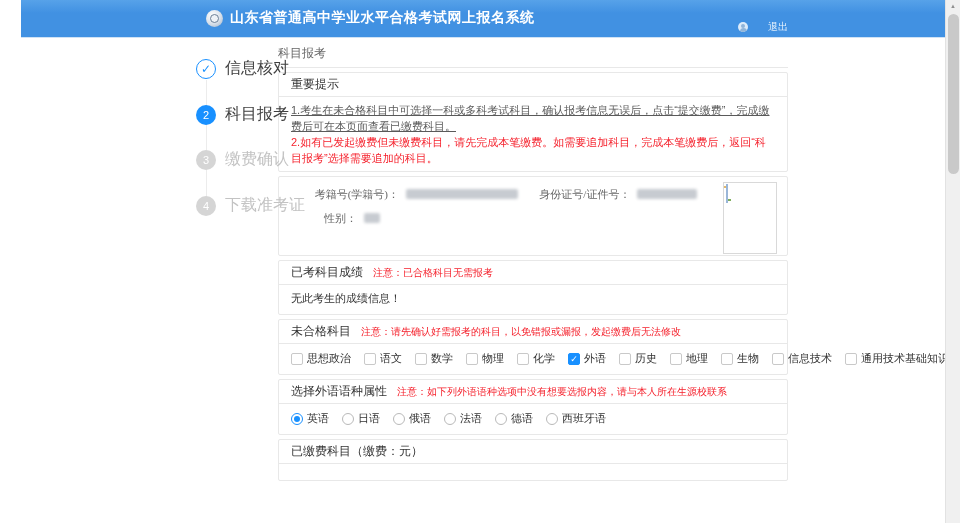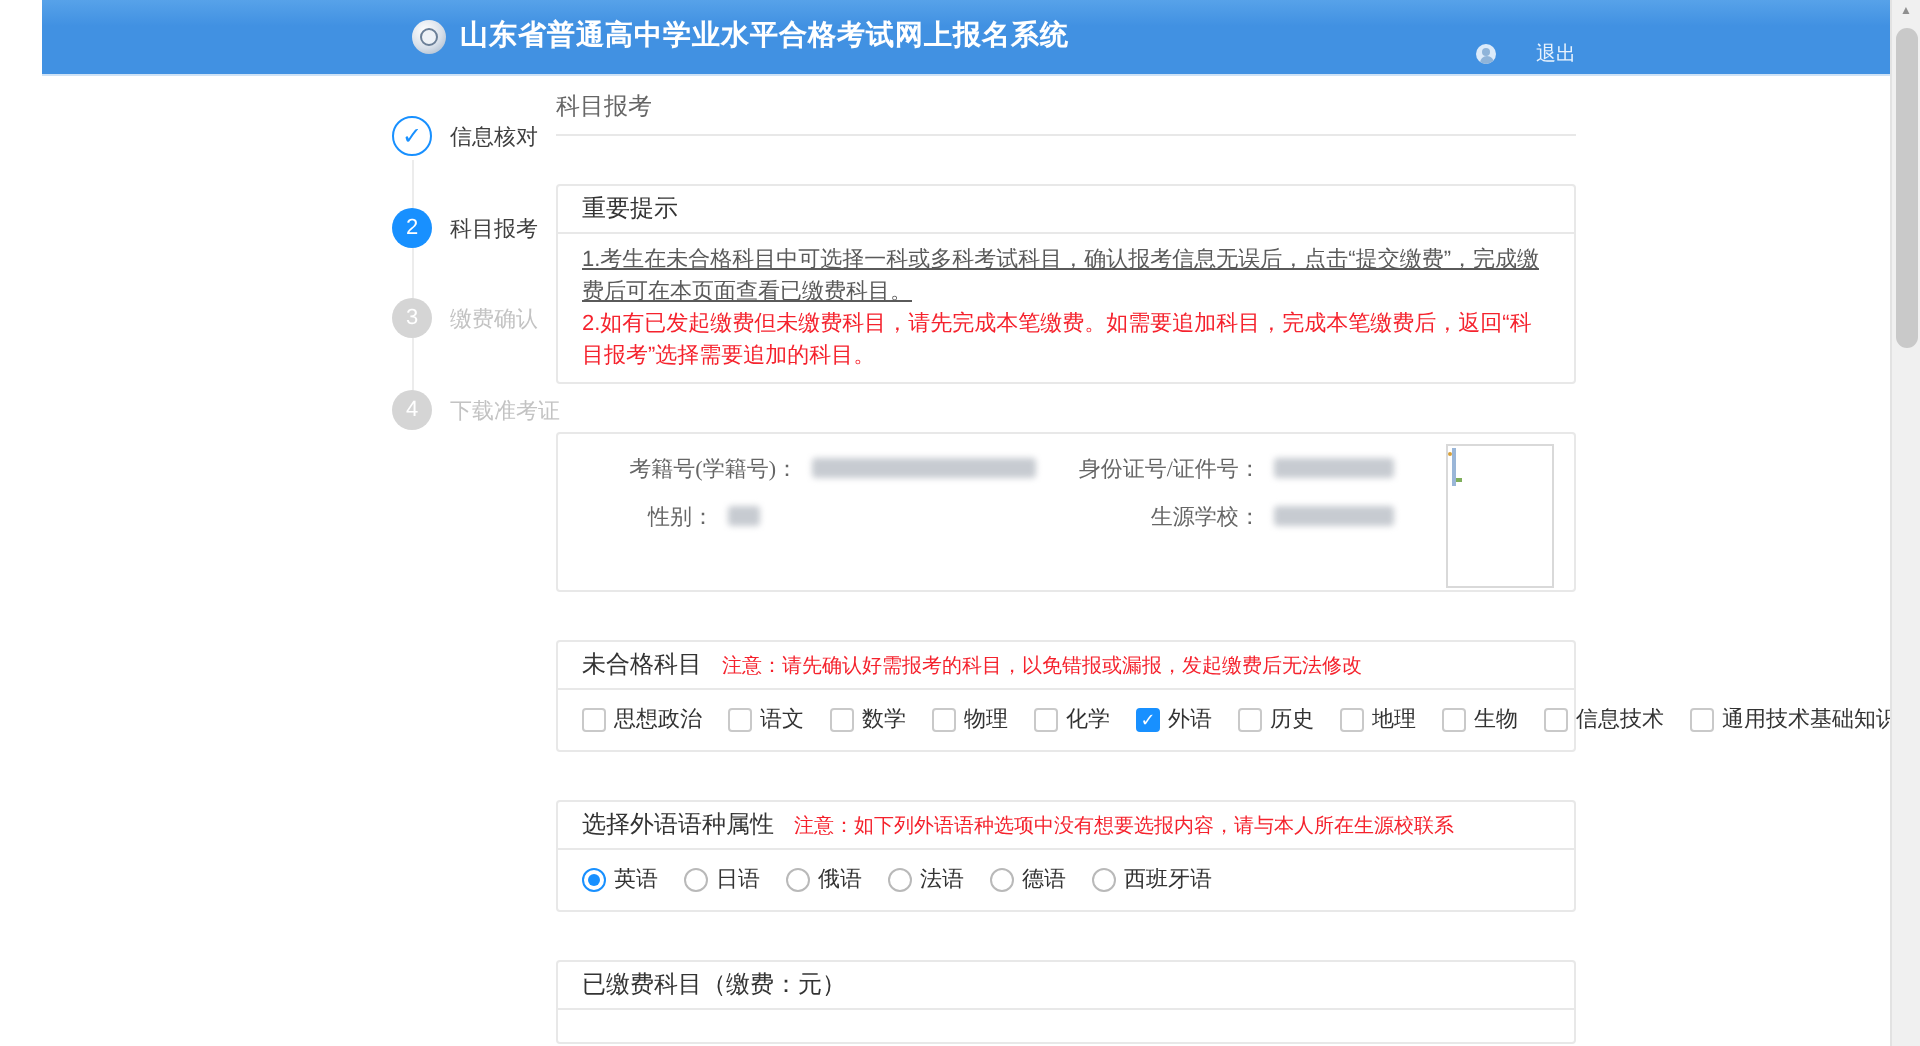--- a/index.html
+++ b/index.html
@@ -26,27 +26,27 @@
   
   .layout { width:610px; margin:0 auto; display:flex; }
   .sidebar { width:100px; position:relative; height:230px; flex-shrink:0; }
   .step-line { position:absolute; left:28px; top:42px; width:1px; height:132px; background:#ececec; }
   .step { position:absolute; left:18px; display:flex; align-items:center; gap:9px; }
   .step .dot { width:20px; height:20px; border-radius:50%; font-size:11px; display:flex;
     align-items:center; justify-content:center; background:#fff; position:relative; z-index:1; }
   .step.done .dot   { border:1px solid #1890ff; color:#1890ff; font-size:12px; }
   .step.active .dot { background:#1890ff; color:#fff; }
   .step.pending .dot{ background:#d5d5d5; color:#fff; }
-  .step .lbl { font-size:11px; color:#404040; white-space:nowrap; }
+  .step .lbl { font-size:16px; color:#404040; white-space:nowrap; }
   .step.pending .lbl { color:#c3c3c3; }
 
   .content { width:510px; padding-top:6px; }
   .page-title { font-size:12px; color:#666; padding:1px 0 5px; border-bottom:1px solid #e8e8e8; }
 
-  .card { border:1px solid #e8e8e8; border-radius:2px; margin-top:24px; background:#fff; }
+  .card { border:1px solid #e8e8e8; border-radius:2px; margin-top:4px; background:#fff; }
   .card-hd { padding:3px 12px; border-bottom:1px solid #e8e8e8; font-size:12px; color:#333;
     display:flex; align-items:center; gap:10px; min-height:20px; }
   .note { font-size:10px; color:#f5222d; }
   .card-bd { padding:5px 12px; font-size:11px; color:#333; }
   .nline1 { color:#5a5a5a; line-height:16px;text-decoration:underline; }
   .nline2 { color:#f5222d; line-height:16px; }
 
   
   .info-bd { position:relative; padding:5px 90px 5px 12px; min-height:78px; }
   .info-grid { display:grid; grid-template-columns:57% 43%; row-gap:8px; padding-top:4px; }
@@ -147,31 +147,34 @@
   <span class="masked" style="width: 112px;"></span>
               </div>
               <div class="info-cell c1">
     <span class="info-label">身份证号/证件号：</span>
   <span class="masked" style="width: 124px;"></span>
               </div>
               <div class="info-cell c2">
     <span class="info-label">性别：</span>
   <span class="masked" style="width: 16px;"></span>
               </div>
-              <div class="info-cell c1">
-    <span class="info-label">生源学校：</span>
-  <span class="masked" style="width: 76px;"></span>
-              </div>
             </div>
           <div class="photo">
             <span class="bimg"></span>
           </div>
         </div>
       </div>
 
+      <div class="card">
+        <div class="card-hd">
+          <span>已考科目成绩</span>
+          <span class="note">注意：已合格科目无需报考</span>
+        </div>
+        <div class="empty-text">无此考生的成绩信息！</div>
+      </div>
 
       <div class="card">
         <div class="card-hd">
           <span>未合格科目</span>
           <span class="note">注意：请先确认好需报考的科目，以免错报或漏报，发起缴费后无法修改</span>
         </div>
         <div class="opt-row">
             <label class="opt-item">
     <span class="cbox">✓</span>
     <span>思想政治</span>

